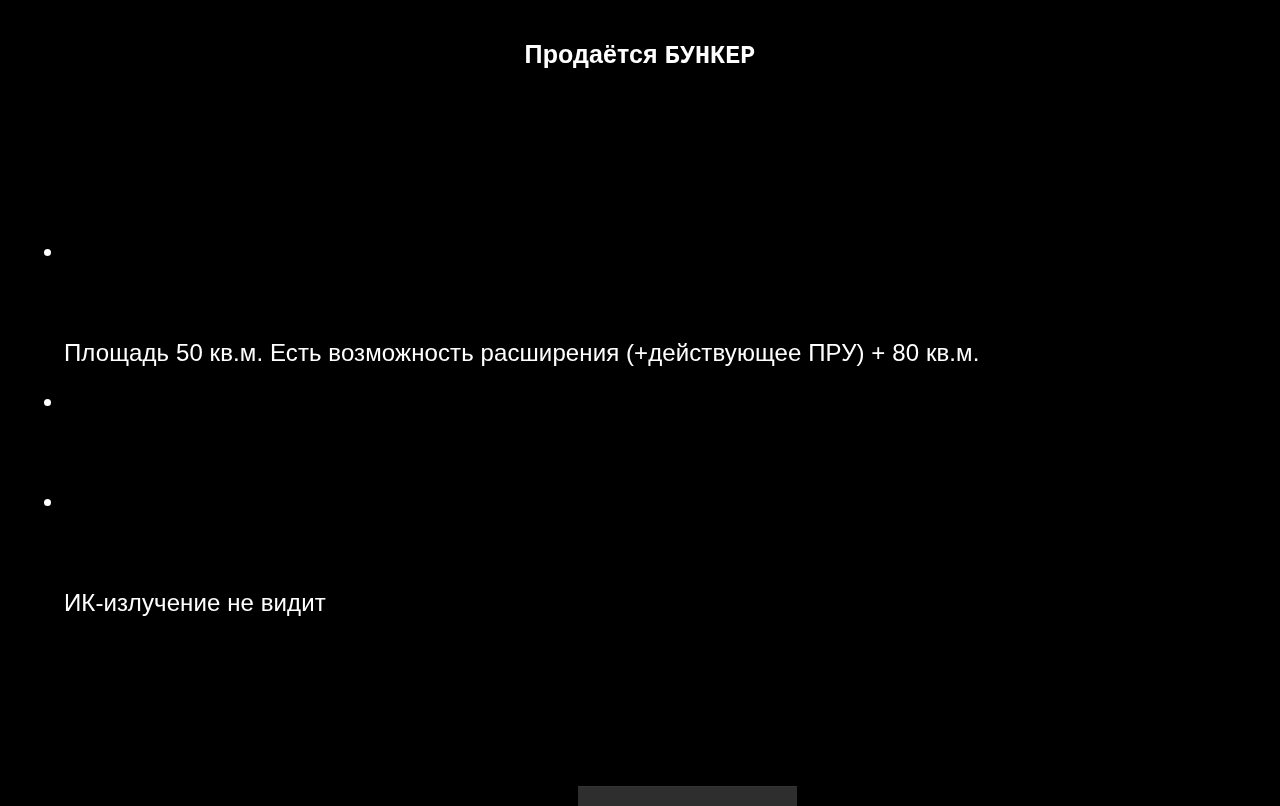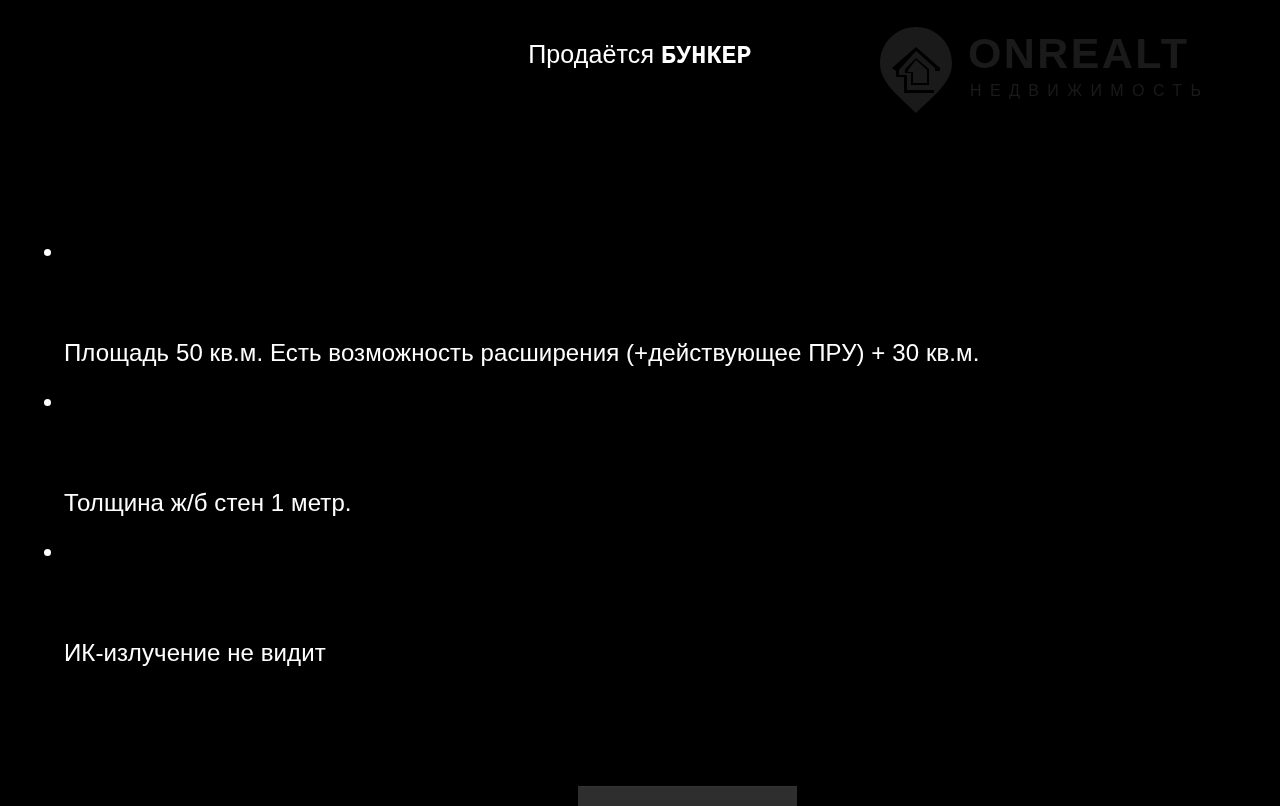--- a/index.html
+++ b/index.html
@@ -26,21 +26,21 @@
     top: 38px;
     left: 0;
     width: 1280px;
     text-align: center;
     color: #ffffff;
     font-size: 25px;
     line-height: 32px;
     letter-spacing: 0.1px;
     white-space: nowrap;
   }
-  .slide-title .t-regular { font-weight: 400; }
+  .slide-title .t-regular { font-weight: 700; }
   .slide-title .t-bold { font-weight: 700; font-family: Liberation Mono, monospace; }
 
   
   .watermark {
     position: absolute;
     top: 26px;
     left: 880px;
     width: 370px;
     height: 90px;
     display: flex;
@@ -120,42 +120,28 @@
 </style>
 </head>
 <body>
 
 <div id="slide">
 
   <div class="slide-title">
     <span class="t-regular">Продаётся </span><span class="t-bold">БУНКЕР</span>
   </div>
 
-  <div class="watermark">
-    <svg class="wm-mark" viewBox="0 0 72 86" aria-hidden="true">
-      <path d="M36 0 C16.1 0 0 16.1 0 36 C0 56 18 68 36 86 C54 68 72 56 72 36 C72 16.1 55.9 0 36 0 Z" fill="#1a1a1a"></path>
-      <path d="M36 20 L60 41 L60 41 L60 44 L54 44 L54 66 L24 66 L24 50 L16 50 L16 44 L12 41 Z" fill="#000000"></path>
-      <path d="M36 24 L55 41 L55 63 L27 63 L27 48 L19 48 L19 43 Z" fill="#1a1a1a"></path>
-      <path d="M36 31 L49 42 L49 58 L31 58 L31 46 L25 46 L25 42 Z" fill="#000000"></path>
-      <path d="M36 33 L47 43 L47 56 L33 56 L33 45 L28 45 L28 43 Z" fill="#1a1a1a"></path>
-    </svg>
-    <div class="wm-text">
-      <div class="wm-name">ONREALT</div>
-      <div class="wm-sub">НЕДВИЖИМОСТЬ</div>
-    </div>
-  </div>
 
   <ul class="feature-list">
     <li class="feature-item">
       <span class="bullet-dot"></span>
-      <span>Площадь 50 кв.м. Есть возможность расширения (+действующее ПРУ) + 30 кв.м.</span>
+      <span>Площадь 50 кв.м. Есть возможность расширения (+действующее ПРУ) + 80 кв.м.</span>
     </li>
     <li class="feature-item">
       <span class="bullet-dot"></span>
-      <span>Толщина ж/б стен 1 метр.</span>
     </li>
     <li class="feature-item">
       <span class="bullet-dot"></span>
       <span>ИК-излучение не видит</span>
     </li>
 
   </ul>
 
   <div class="bottom-bar"></div>
 

